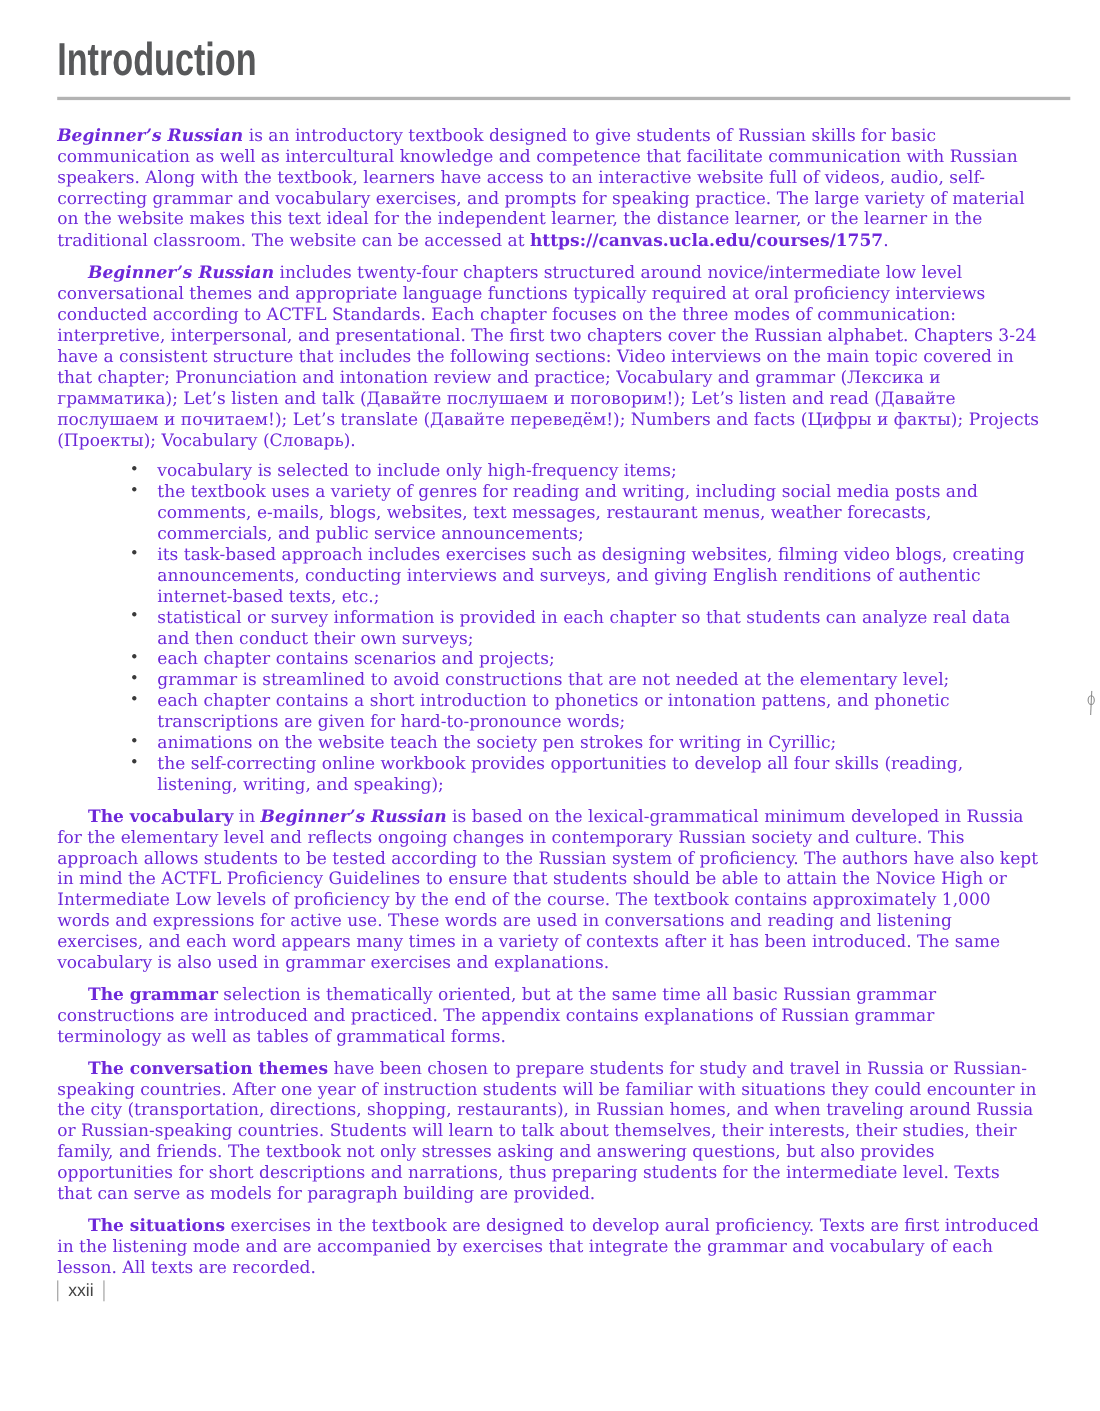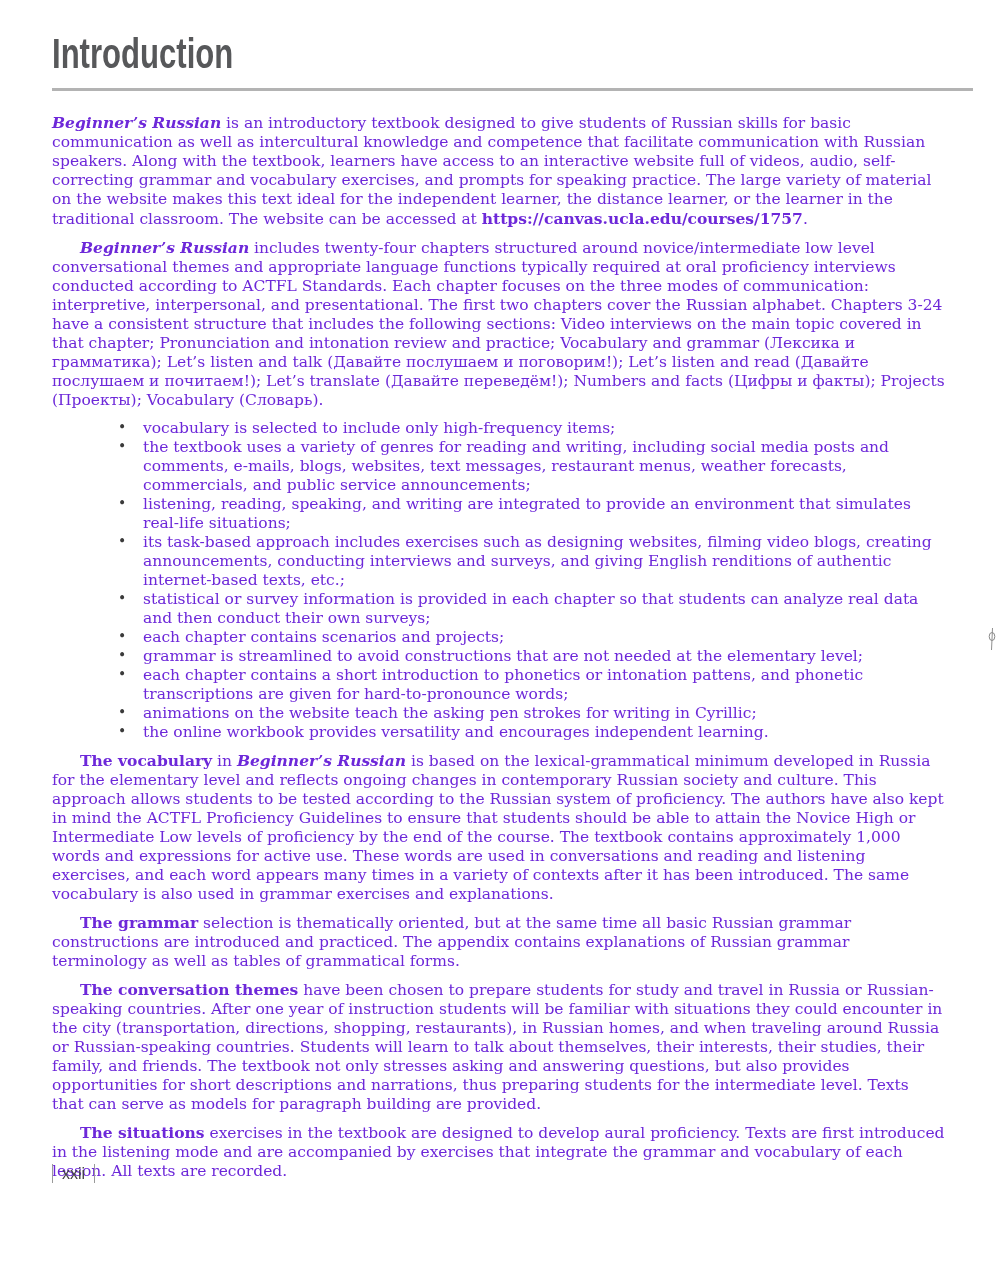--- a/index.html
+++ b/index.html
@@ -81,28 +81,27 @@
 
 <div class="page">
   <h1 class="title">Introduction</h1>
   <div class="title-rule"></div>
   <div class="doc">
       <p class="para"><span class="bi">Beginner’s Russian</span><span> is an introductory textbook designed to give students of Russian skills for basic communication as well as intercultural knowledge and competence that facilitate communication with Russian speakers. Along with the textbook, learners have access to an interactive website full of videos, audio, self-correcting grammar and vocabulary exercises, and prompts for speaking practice. The large variety of material on the website makes this text ideal for the independent learner, the distance learner, or the learner in the traditional classroom. The website can be accessed at </span><span class="b">https://canvas.ucla.edu/courses/1757</span><span>.</span></p>
       <p class="para indent"><span class="bi">Beginner’s Russian</span><span> includes twenty-four chapters structured around novice/intermediate low level conversational themes and appropriate language functions typically required at oral proficiency interviews conducted according to ACTFL Standards. Each chapter focuses on the three modes of communication: interpretive, interpersonal, and presentational. The first two chapters cover the Russian alphabet. Chapters 3-24 have a consistent structure that includes the following sections: Video interviews on the main topic covered in that chapter; Pronunciation and intonation review and practice; Vocabulary and grammar (Лексика и грамматика); Let’s listen and talk (Давайте послушаем и поговорим!); Let’s listen and read (Давайте послушаем и почитаем!); Let’s translate (Давайте переведём!); Numbers and facts (Цифры и факты); Projects (Проекты); Vocabulary (Словарь).</span></p>
       <ul class="bullets">
         <li>vocabulary is selected to include only high-frequency items;</li>
         <li>the textbook uses a variety of genres for reading and writing, including social media posts and comments, e-mails, blogs, websites, text messages, restaurant menus, weather forecasts, commercials, and public service announcements;</li>
-        <li>listening, reading, speaking, and writing are integrated to provide an environment that simulates real-life situations;</li>
         <li>its task-based approach includes exercises such as designing websites, filming video blogs, creating announcements, conducting interviews and surveys, and giving English renditions of authentic internet-based texts, etc.;</li>
         <li>statistical or survey information is provided in each chapter so that students can analyze real data and then conduct their own surveys;</li>
         <li>each chapter contains scenarios and projects;</li>
         <li>grammar is streamlined to avoid constructions that are not needed at the elementary level;</li>
         <li>each chapter contains a short introduction to phonetics or intonation pattens, and phonetic transcriptions are given for hard-to-pronounce words;</li>
-        <li>animations on the website teach the asking pen strokes for writing in Cyrillic;</li>
-        <li>the online workbook provides versatility and encourages independent learning.</li>
+        <li>animations on the website teach the society pen strokes for writing in Cyrillic;</li>
+        <li>the self-correcting online workbook provides opportunities to develop all four skills (reading, listening, writing, and speaking);</li>
       </ul>
       <p class="para indent"><span class="b">The vocabulary</span><span> in </span><span class="bi">Beginner’s Russian</span><span> is based on the lexical-grammatical minimum developed in Russia for the elementary level and reflects ongoing changes in contemporary Russian society and culture. This approach allows students to be tested according to the Russian system of proficiency. The authors have also kept in mind the ACTFL Proficiency Guidelines to ensure that students should be able to attain the Novice High or Intermediate Low levels of proficiency by the end of the course. The textbook contains approximately 1,000 words and expressions for active use. These words are used in conversations and reading and listening exercises, and each word appears many times in a variety of contexts after it has been introduced. The same vocabulary is also used in grammar exercises and explanations.</span></p>
       <p class="para indent"><span class="b">The grammar</span><span> selection is thematically oriented, but at the same time all basic Russian grammar constructions are introduced and practiced. The appendix contains explanations of Russian grammar terminology as well as tables of grammatical forms.</span></p>
       <p class="para indent"><span class="b">The conversation themes</span><span> have been chosen to prepare students for study and travel in Russia or Russian-speaking countries. After one year of instruction students will be familiar with situations they could encounter in the city (transportation, directions, shopping, restaurants), in Russian homes, and when traveling around Russia or Russian-speaking countries. Students will learn to talk about themselves, their interests, their studies, their family, and friends. The textbook not only stresses asking and answering questions, but also provides opportunities for short descriptions and narrations, thus preparing students for the intermediate level. Texts that can serve as models for paragraph building are provided.</span></p>
       <p class="para indent"><span class="b">The situations</span><span> exercises in the textbook are designed to develop aural proficiency. Texts are first introduced in the listening mode and are accompanied by exercises that integrate the grammar and vocabulary of each lesson. All texts are recorded.</span></p>
     </div>
 </div>
 
 <div class="artifact">
   <svg width="10" height="22" viewBox="0 0 10 22">

